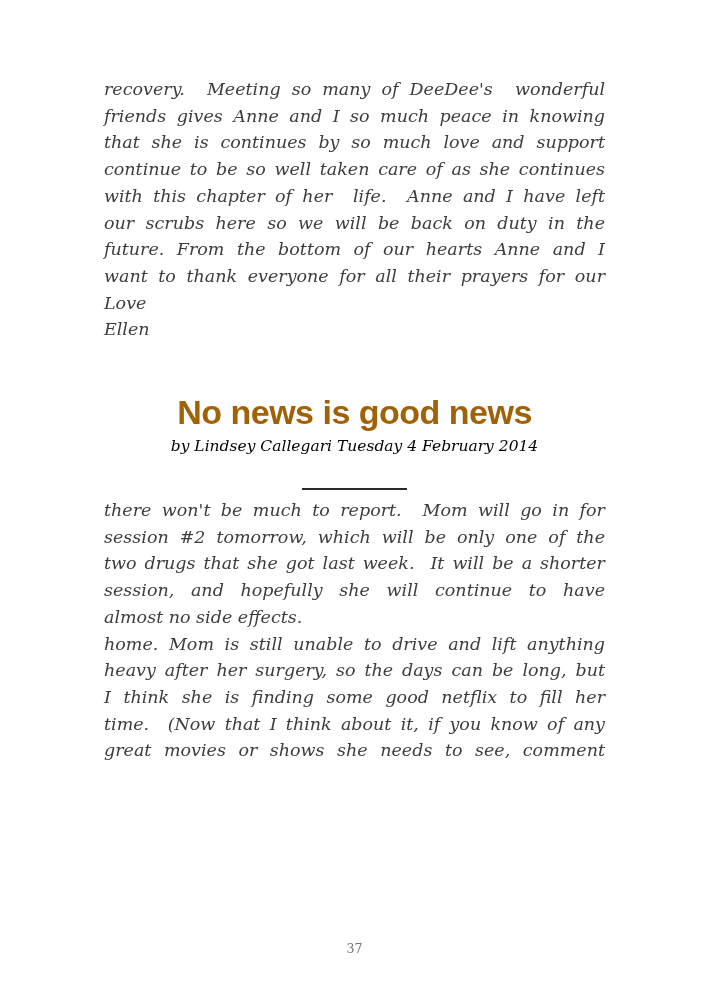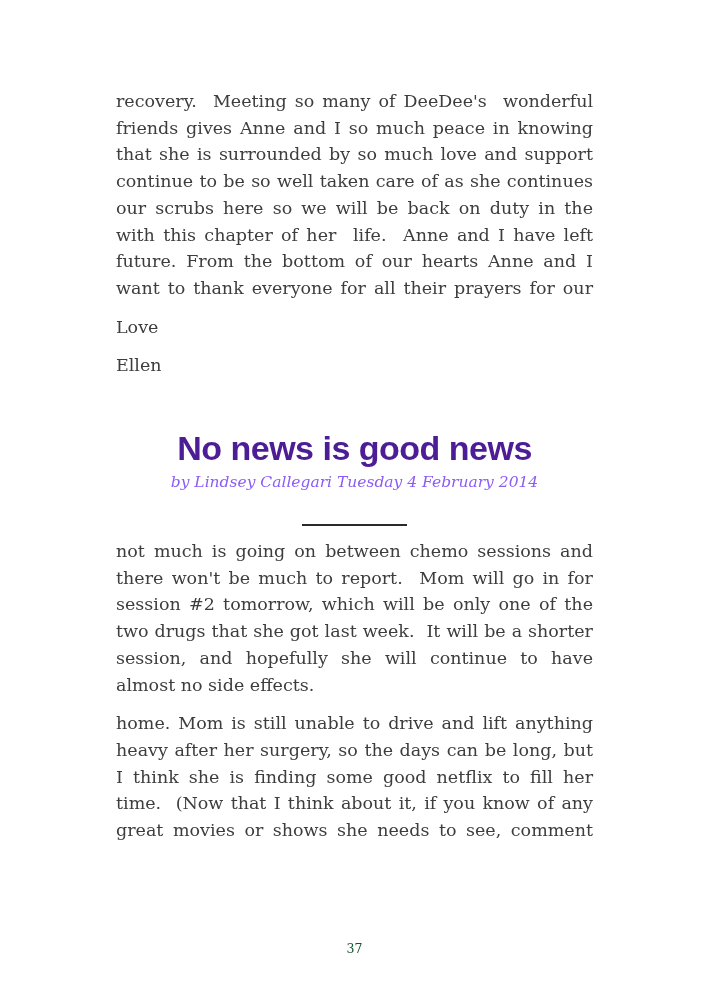--- a/index.html
+++ b/index.html
@@ -16,102 +16,102 @@
     color: #3d3d3d;
     overflow: hidden;
   }
   .content {
     position: absolute;
     left: 104px;
     top: 76px;
     width: 501px;
   }
   .para {
-    margin: 12px;
+    margin: 0;
+    font-style: italic;
   }
   .line {
     font-size: 17.5px;
     line-height: 26.7px;
     text-align: justify;
     text-align-last: justify;
   }
   .line.last {
     text-align-last: left;
   }
   .title {
     margin: 47px 0 0 0;
     font-family: "Liberation Sans", sans-serif;
     font-weight: 700;
     font-size: 34px;
     line-height: 44px;
     letter-spacing: -0.5px;
-    color: #4c1d95;
+    color: #a16207;
     text-align: center;
   }
   .byline {
     margin-top: 1px;
     font-style: italic;
     font-size: 15.5px;
     line-height: 23px;
-    color: #8b5cf6;
+    color: #000000;
     text-align: center;
   }
   .separator {
     width: 105px;
     margin: 30px auto 0 auto;
     border-top: 2px solid #2a2a2a;
   }
   .post-body {
     margin-top: 7px;
   }
   .page-number {
     position: absolute;
     top: 941px;
     left: 0;
     width: 100%;
     text-align: center;
     font-size: 12.5px;
     line-height: 16px;
-    color: #14532d;
+    color: #737373;
   }
 </style>
 </head>
 <body>
 
 <div class="page">
   <div class="content">
 
     <section class="pre-body">
         <div class="para">
           <div class="line">recovery.&nbsp; Meeting so many of DeeDee's&nbsp; wonderful</div>
           <div class="line">friends gives Anne and I so much peace in knowing</div>
-          <div class="line">that she is surrounded by so much love and support</div>
+          <div class="line">that she is continues by so much love and support</div>
           <div class="line">continue to be so well taken care of as she continues</div>
+          <div class="line">with this chapter of her&nbsp; life.&nbsp; Anne and I have left</div>
           <div class="line">our scrubs here so we will be back on duty in the</div>
-          <div class="line">with this chapter of her&nbsp; life.&nbsp; Anne and I have left</div>
           <div class="line">future. From the bottom of our hearts Anne and I</div>
           <div class="line">want to thank everyone for all their prayers for our</div>
         </div>
         <div class="para">
           <div class="line last">Love</div>
         </div>
         <div class="para">
           <div class="line last">Ellen</div>
         </div>
       </section>
 
     <h1 class="title">No news is good news</h1>
 
     <div class="byline">by Lindsey Callegari Tuesday 4 February 2014</div>
 
     <div class="separator"></div>
 
     <section class="post-body">
         <div class="para">
-          <div class="line">not much is going on between chemo sessions and</div>
           <div class="line">there won't be much to report.&nbsp; Mom will go in for</div>
           <div class="line">session #2 tomorrow, which will be only one of the</div>
           <div class="line">two drugs that she got last week.&nbsp; It will be a shorter</div>
           <div class="line">session, and hopefully she will continue to have</div>
           <div class="line last">almost no side effects.</div>
         </div>
         <div class="para">
           <div class="line">home. Mom is still unable to drive and lift anything</div>
           <div class="line">heavy after her surgery, so the days can be long, but</div>
           <div class="line">I think she is finding some good netflix to fill her</div>

